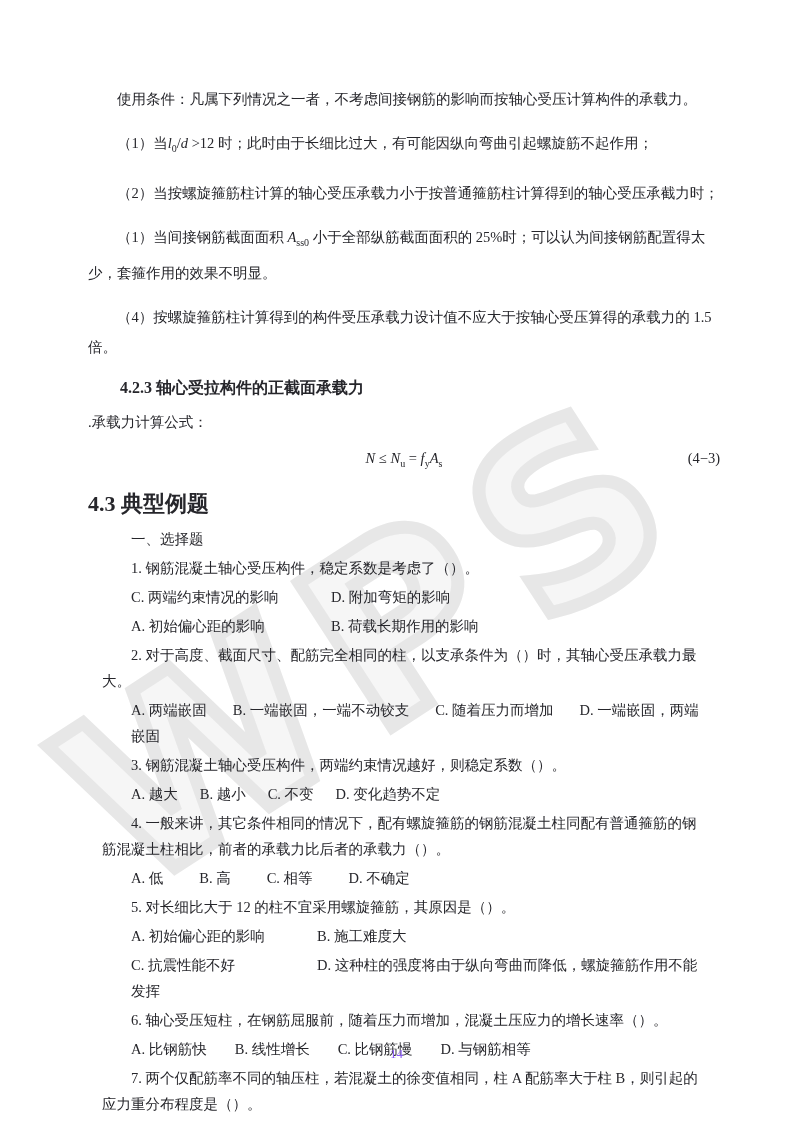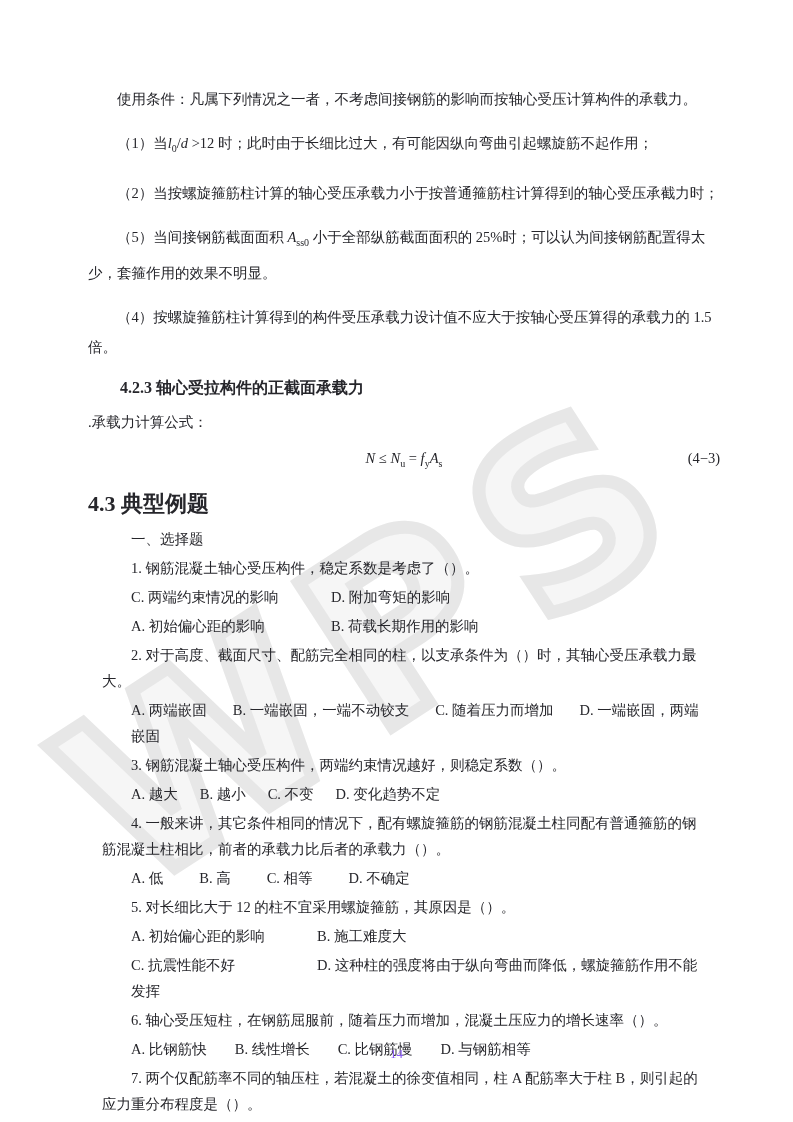--- a/index.html
+++ b/index.html
@@ -57,21 +57,21 @@
 
   <div class="content">
 
     <div class="s1">
       <p>使用条件：凡属下列情况之一者，不考虑间接钢筋的影响而按轴心受压计算构件的承载力。</p>
 
       <p><span>（1）当</span><span class="mvar">l</span><sub class="msub">0</sub><span class="mop">/</span><span class="mvar">d</span><span class="mop"> &gt;12</span><span> 时；此时由于长细比过大，有可能因纵向弯曲引起螺旋筋不起作用；</span></p>
 
       <p>（2）当按螺旋箍筋柱计算的轴心受压承载力小于按普通箍筋柱计算得到的轴心受压承截力时；</p>
 
-      <p><span>（5）当间接钢筋截面面积 </span><span class="mvar">A</span><sub class="msub">ss0</sub><span> 小于全部纵筋截面面积的 25%时；可以认为间接钢筋配置得太少，套箍作用的效果不明显。</span></p>
+      <p><span>（1）当间接钢筋截面面积 </span><span class="mvar">A</span><sub class="msub">ss0</sub><span> 小于全部纵筋截面面积的 25%时；可以认为间接钢筋配置得太少，套箍作用的效果不明显。</span></p>
 
       <p>（4）按螺旋箍筋柱计算得到的构件受压承载力设计值不应大于按轴心受压算得的承载力的 1.5 倍。</p>
     </div>
 
     <p class="h423">4.2.3 轴心受拉构件的正截面承载力</p>
 
     <p class="lead">.承载力计算公式：</p>
 
     <div class="formula-row fx">
       <span class="mvar">N</span><span class="mop"> ≤ </span><span class="mvar">N</span><sub class="msub">u</sub><span class="mop"> = </span><span class="mvar">f</span><sub class="msub">y</sub><span class="mvar">A</span><sub class="msub">s</sub>

